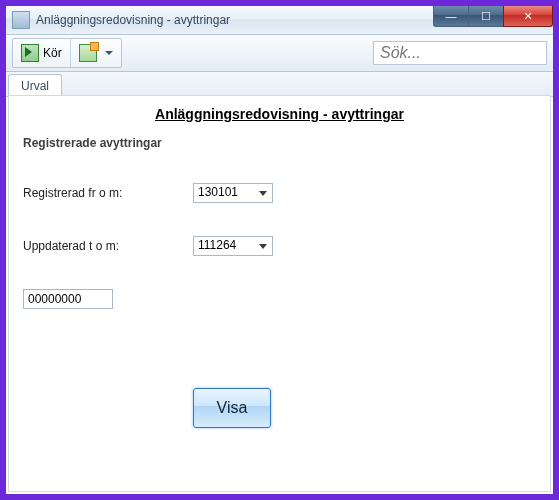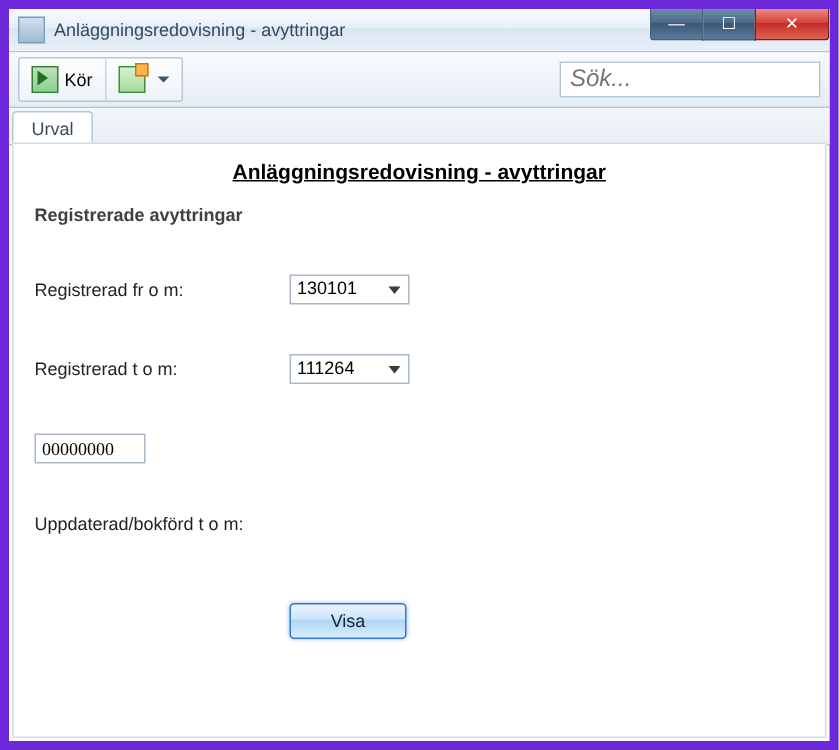--- a/index.html
+++ b/index.html
@@ -228,36 +228,36 @@
     right:2px; top:2px;
     width:15px; height:14px;
     display:flex; align-items:center; justify-content:center;
   }
   .combo .combo-arrow::after{
     content:"";
     border-left:4px solid transparent;
     border-right:4px solid transparent;
     border-top:5px solid #3b3b3b;
   }
-  .textfield { width: 74px; font-family: Liberation Serif, serif; }
+  .textfield { width: 90px; }
   .action-row {
     margin-top: 46px;
     padding-left: 170px;
   }
   .visa-btn {
     width: 78px;
-    height: 24px;
+    height: 40px;
     border:1px solid #2f79c4;
     border-radius:3px;
     background: linear-gradient(to bottom,#eaf4ff 0%, #cde6fb 45%, #afd6f6 46%, #d8ecfc 100%);
     color:#123;
     cursor:pointer;
     box-shadow: 0 0 3px rgba(70,150,230,0.6);
     font-family:inherit;
-    font-size:12px;
+    font-size:16px;
   }
 </style>
 </head>
 <body>
 
 <div class="window">
 
   <div class="titlebar">
     <div class="sysicon"></div>
     <div class="title">Anläggningsredovisning - avyttringar</div>
@@ -299,33 +299,32 @@
 
     <div class="form-row">
       <div class="form-label">Registrerad fr o m:</div>
       <div class="combo">
         <span>130101</span>
         <span class="combo-arrow"></span>
       </div>
     </div>
 
     <div class="form-row">
-      <div class="form-label">Registrerad t o m:</div>
+      <div class="form-label">Uppdaterad t o m:</div>
       <div class="combo">
         <span>111264</span>
         <span class="combo-arrow"></span>
       </div>
     </div>
 
     <div class="form-row">
       <input class="textfield" value="00000000" style="">
     </div>
 
     <div class="form-row">
-      <div class="form-label">Uppdaterad/bokförd t o m:</div>
     </div>
 
     <div class="action-row">
       <button class="visa-btn">Visa</button>
     </div>
   </div>
 
 </div>
 
 </body></html>

